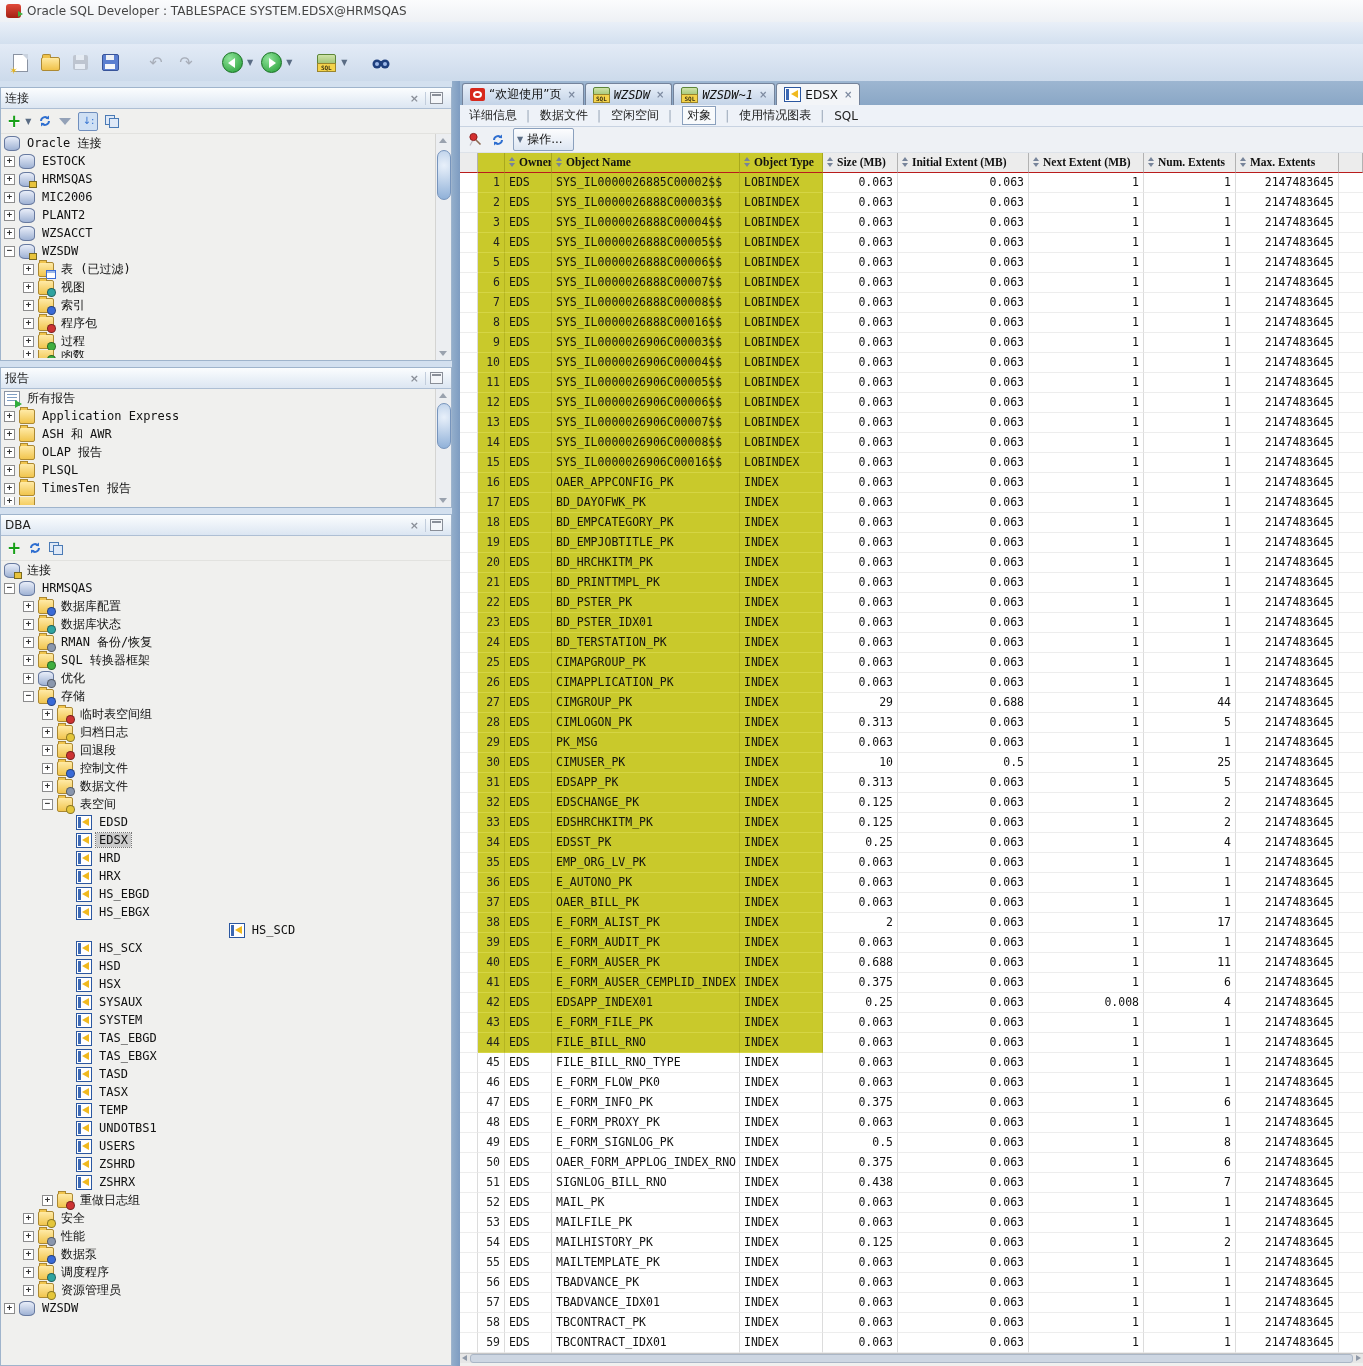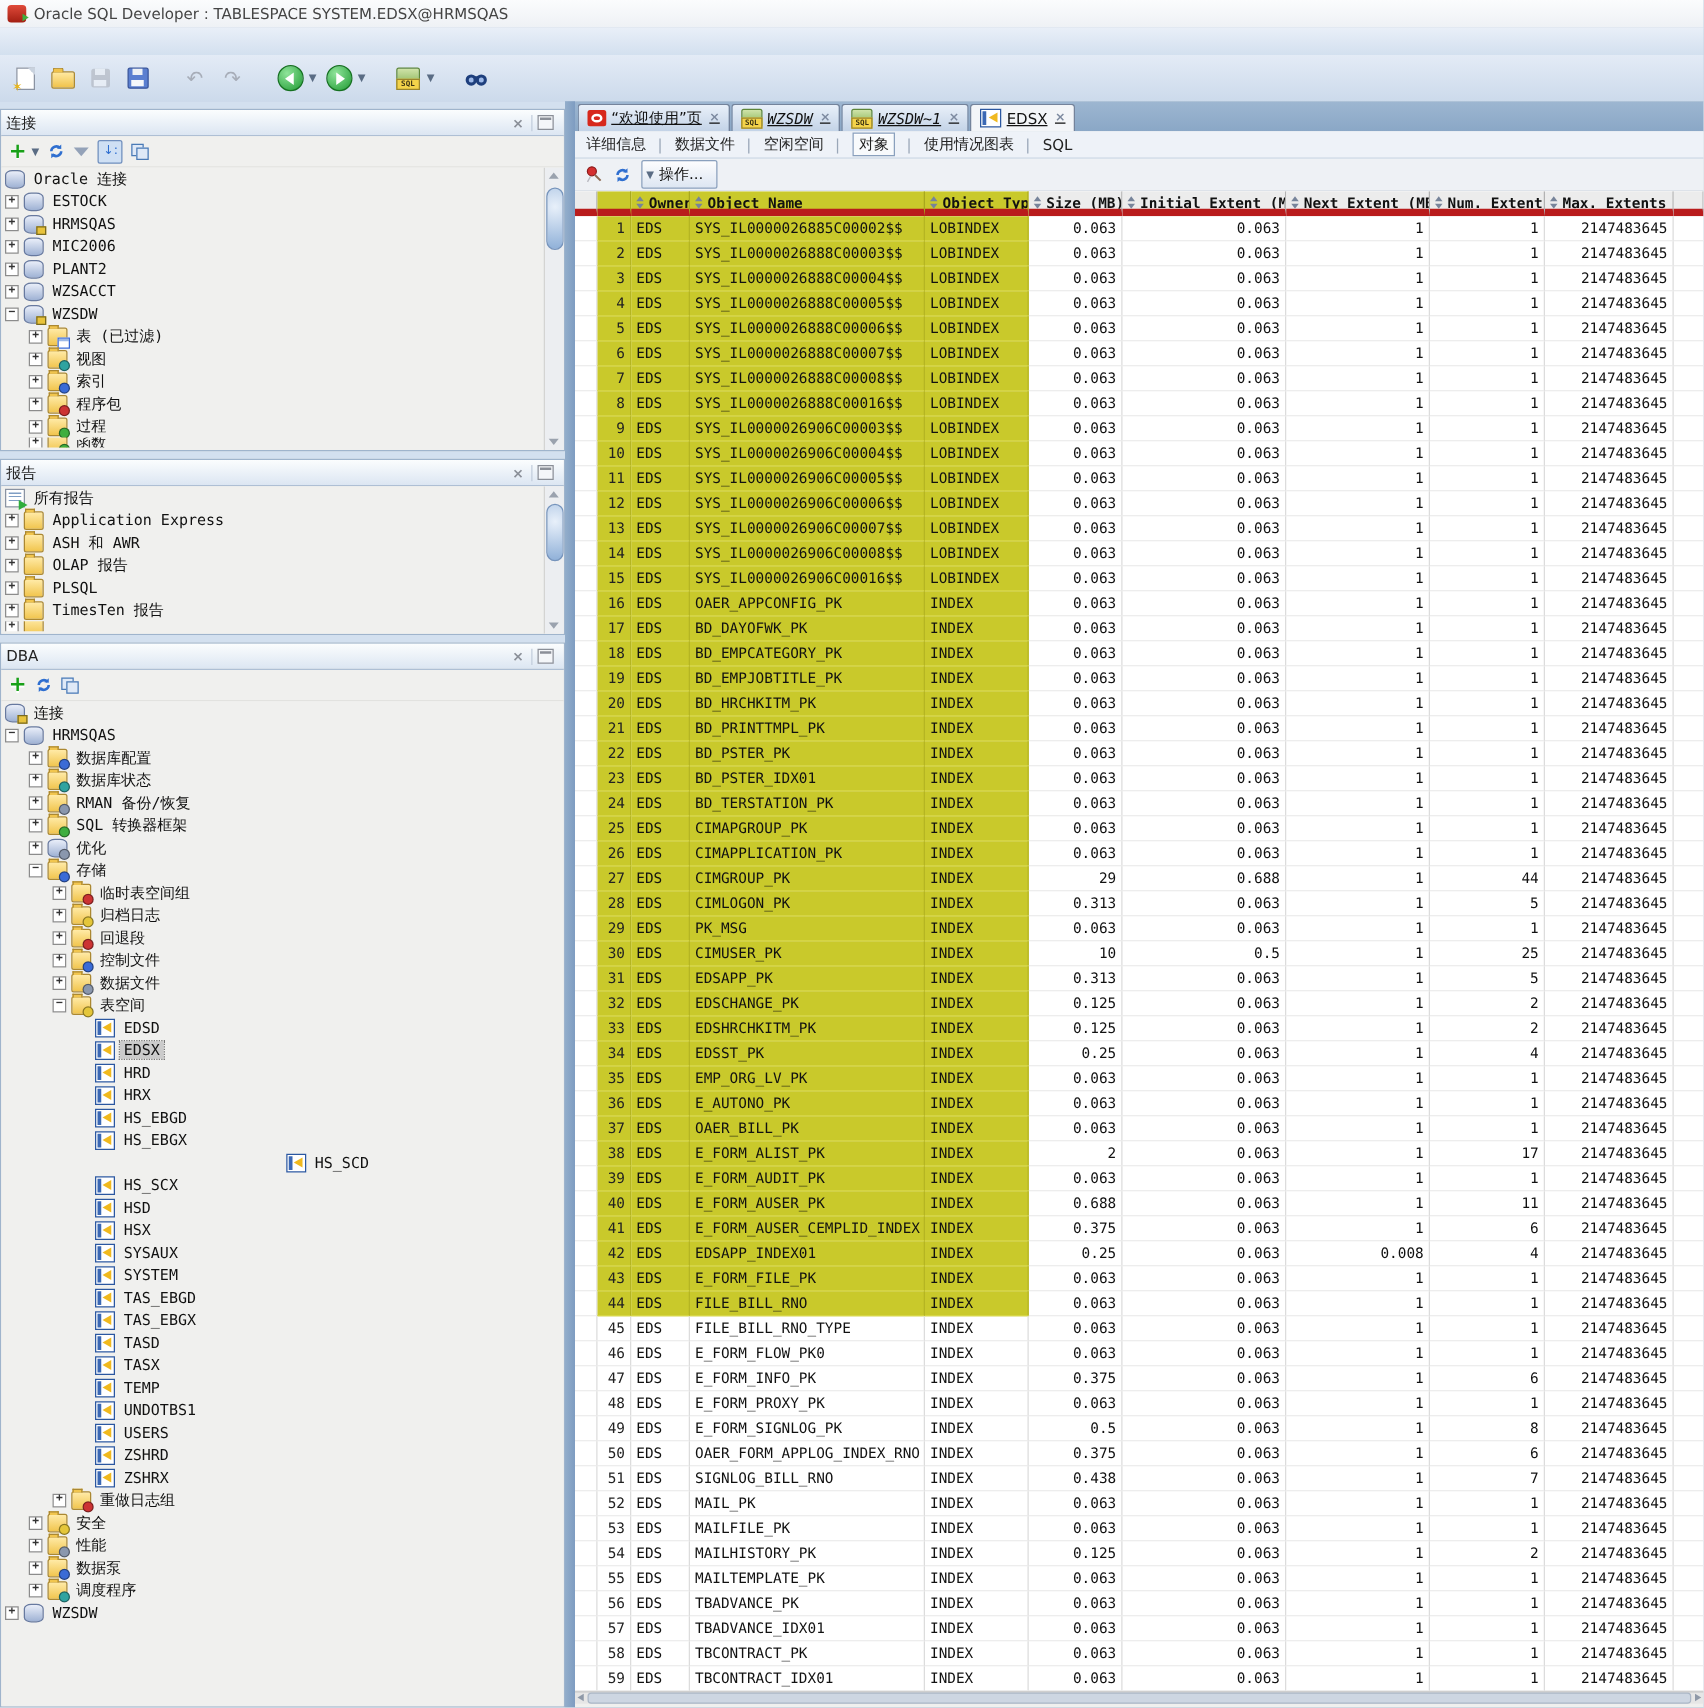--- a/index.html
+++ b/index.html
@@ -100,21 +100,21 @@
   .vs-arrow{position:absolute;left:3px;width:0;height:0;border-left:4px solid transparent;border-right:4px solid transparent;}
   .vs-up{top:4px;border-bottom:5px solid #9aa2ae;}
   .vs-dn{bottom:4px;border-top:5px solid #9aa2ae;}
   .vs-thumb{position:absolute;left:1px;width:12px;border-radius:7px;border:1px solid #7694bc;
             background:radial-gradient(circle at 50% 30%,#e8f0fa,#8fb0d8);}
 
   
   #right{position:absolute;left:460px;top:81px;right:0;bottom:0;background:#f0f0ee;display:flex;flex-direction:column;}
   #tabstrip{height:24px;flex:none;background:linear-gradient(#9db6d1,#8aa7c6);display:flex;align-items:flex-end;padding-left:2px;gap:1px;}
   .tab{display:flex;align-items:center;gap:4px;height:21px;padding:0 7px;border:1px solid #74839b;border-bottom:none;
-       border-radius:3px 3px 0 0;background:linear-gradient(#e9f0f9,#c3d3e7);font-size:12px;white-space:nowrap;text-decoration:underline;}
+       border-radius:3px 3px 0 0;background:linear-gradient(#e9f0f9,#c3d3e7);font-size:12px;white-space:nowrap;}
   .tab.sel{background:#f3f5f8;}
   .tab.italic .tab-label{font-style:italic;font-family:"DejaVu Sans Mono","DejaVu Sans",monospace;}
   .tab .tic{width:15px;height:13px;display:inline-block;position:relative;flex:none;}
   .tab .tab-x{color:#7d8aa0;font-size:10px;font-weight:bold;margin-left:2px;}
 
   #subtabs{height:21px;flex:none;background:#eef2f8;border-bottom:1px solid #c8d3e2;display:flex;align-items:center;padding-left:4px;font-size:12px;}
   .stab{padding:1px 5px;color:#222;display:flex;align-items:center;}
   .stab:not(:last-child)::after{content:"|";color:#9aa7b8;margin-left:9px;}
   .stab.sel .stab-label{border:1px solid #8aa0bd;background:#f8fafc;padding:0 4px;box-shadow:0 1px 0 #fff inset;text-align:right;}
 
@@ -125,21 +125,21 @@
   
   #grid{flex:1;display:flex;flex-direction:column;overflow:hidden;font-family:"DejaVu Sans Mono","DejaVu Sans",monospace;font-size:11.5px;}
   .grow{display:flex;height:20px;flex:none;background:#fff;}
   .gc{height:20px;line-height:19px;border-right:1px solid #dcdcdc;border-bottom:1px solid #ededed;
       overflow:hidden;white-space:nowrap;flex:none;padding:0 4px;box-sizing:border-box;}
   .cg{width:18px;} .cn{width:27px;text-align:right;color:#222;}
   .c0{width:47px;} .c1{width:188px;} .c2{width:83px;}
   .c3{width:75px;text-align:right;} .c4{width:131px;text-align:right;} .c5{width:115px;text-align:right;}
   .c6{width:92px;text-align:right;} .c7{width:103px;text-align:right;}
   .cf{flex:1;border-right:none;}
-  #ghead .gc{background:#ececec;border-right:1px solid #b2b2b2;border-bottom:6px solid #b91c1c;font-weight:bold;color:#111;}
+  #ghead .gc{background:#ececec;border-right:1px solid #b2b2b2;border-bottom:1px solid #b91c1c;font-weight:bold;color:#111;font-family:Liberation Serif, serif;}
   #ghead .yc{background:#c9c92b;border-right-color:#a8a81d;}
   .grow.hl .yc{background:#c9c92b;border-right-color:#b5b522;border-bottom-color:#d5d544;}
   .sort{display:inline-block;width:7px;margin-right:3px;position:relative;height:10px;vertical-align:-1px;}
   .sort::before{content:"";position:absolute;left:0;top:0;border-left:3.5px solid transparent;border-right:3.5px solid transparent;border-bottom:4px solid #77849a;}
   .sort::after{content:"";position:absolute;left:0;bottom:0;border-left:3.5px solid transparent;border-right:3.5px solid transparent;border-top:4px solid #77849a;}
 
   #hscroll{height:9px;flex:none;background:#e6e6e6;border-top:1px solid #c6c6c6;position:relative;}
   .hs-arrow{position:absolute;top:1px;width:0;height:0;border-top:3.5px solid transparent;border-bottom:3.5px solid transparent;}
   .hs-l{left:2px;border-right:5px solid #8f99a8;}
   .hs-r{right:2px;border-left:5px solid #8f99a8;}
@@ -584,20 +584,25 @@
             <div class="titem" style="padding-left: 22px;">
               <span class="exp e-plus"></span>
               <span class="ticon ic-folder ic-mk-blue"></span>
               <span class="tlabel">数据泵</span>
             </div>
             <div class="titem" style="padding-left: 22px;">
               <span class="exp e-plus"></span>
               <span class="ticon ic-folder ic-mk-teal"></span>
               <span class="tlabel">调度程序</span>
             </div>
+            <div class="titem" style="padding-left: 22px;">
+              <span class="exp e-plus"></span>
+              <span class="ticon ic-folder ic-mk-yellow"></span>
+              <span class="tlabel">资源管理员</span>
+            </div>
             <div class="titem" style="padding-left: 3px;">
               <span class="exp e-plus"></span>
               <span class="ticon ic-db"></span>
               <span class="tlabel">WZSDW</span>
             </div>
           </div>
       </div>
     </div>
   </div>
 

